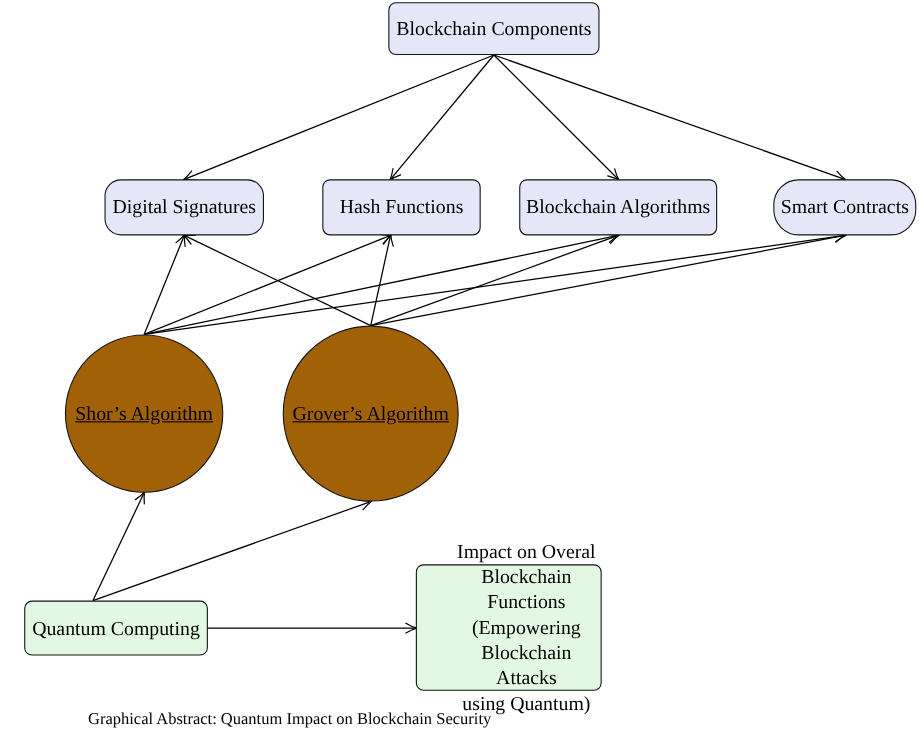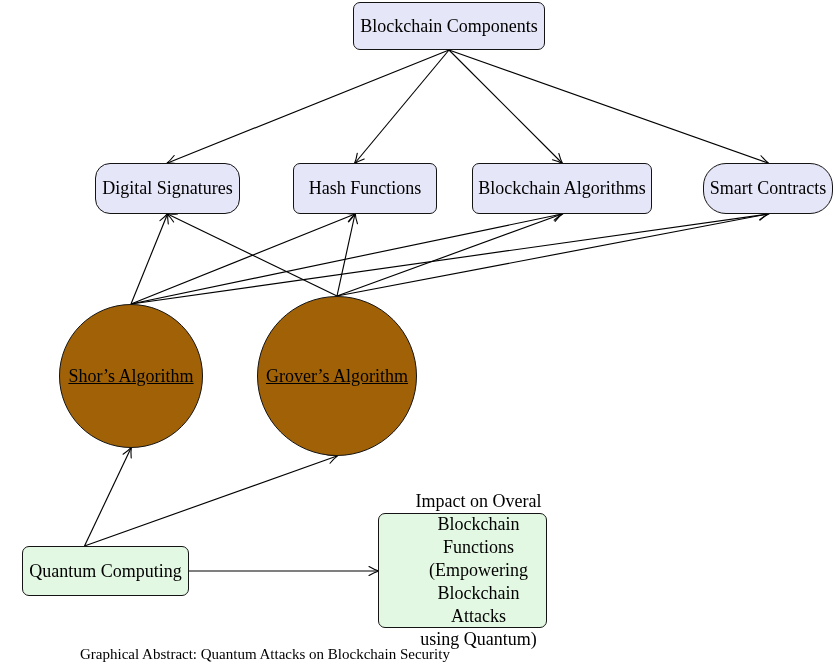--- a/index.html
+++ b/index.html
@@ -115,15 +115,15 @@
   </div>
 
   <div class="node rect fill-green impact-box" style="left:378px; top:513px; width:169px; height:115px;">
     <span>Impact on Overal</span>
     <span>Blockchain Functions</span>
     <span>(Empowering</span>
     <span>Blockchain Attacks</span>
     <span>using Quantum)</span>
   </div>
 
-  <div class="caption">Graphical Abstract: Quantum Attacks on Blockchain Security</div>
+  <div class="caption">Graphical Abstract: Quantum Impact on Blockchain Security</div>
 
 </div>
 
 </body></html>

